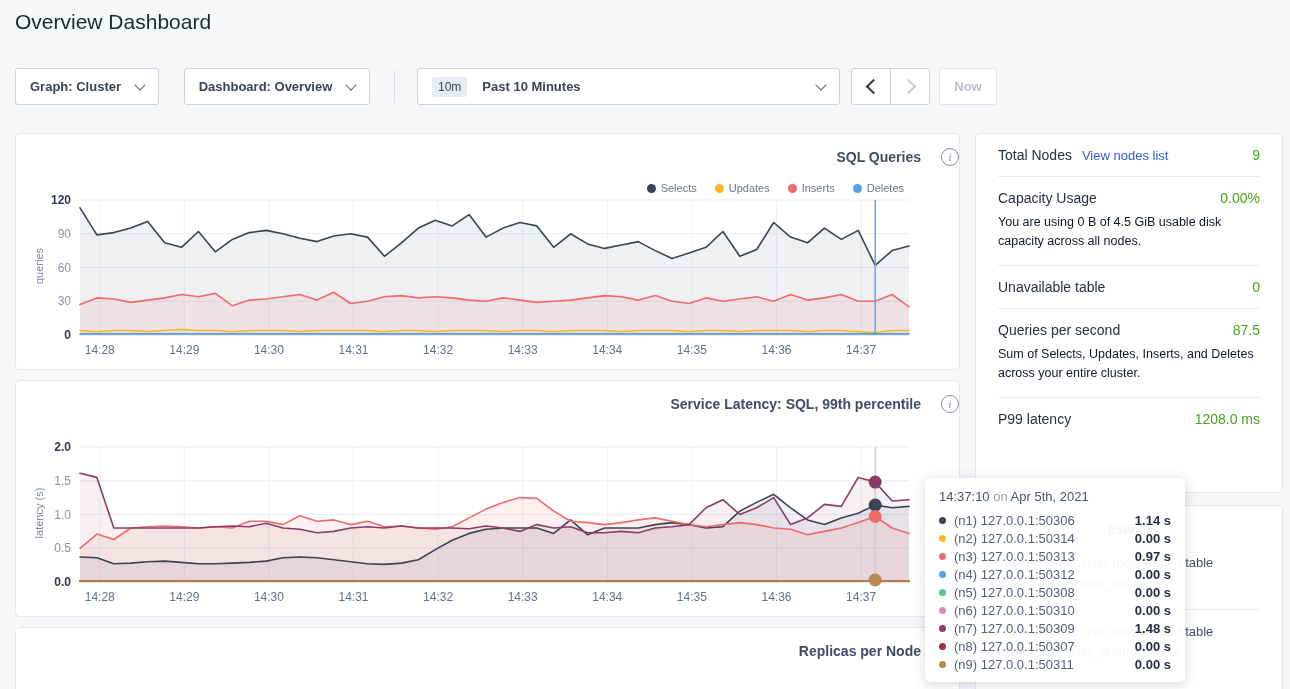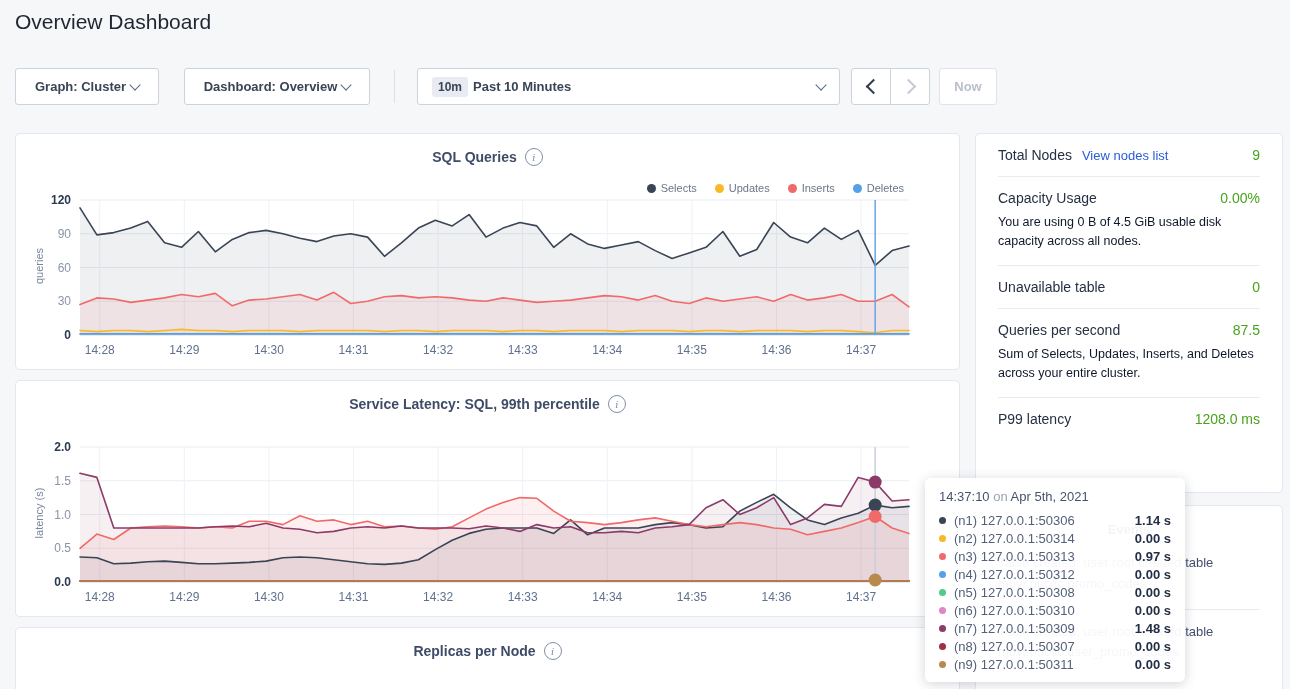--- a/index.html
+++ b/index.html
@@ -3,46 +3,46 @@
 <meta charset="utf-8">
 <style>
   html,body{margin:0;padding:0}
   body{width:1290px;height:689px;position:relative;overflow:hidden;background:#f6f7f9;
        font-family:"Liberation Sans",sans-serif;color:#394455;-webkit-font-smoothing:antialiased}
   h1{position:absolute;left:15px;top:10px;margin:0;font-size:21px;font-weight:500;color:#1f2632}
 
   
   .btn{position:absolute;height:37px;background:#fff;border:1px solid #cdd3dc;border-radius:3px;
        font-weight:bold;font-size:13px;color:#394455;display:flex;align-items:center;
-       justify-content:center;gap:5px;cursor:pointer;box-sizing:border-box;font-family:inherit}
+       justify-content:center;gap:15px;cursor:pointer;box-sizing:border-box;font-family:inherit}
   #graph-btn{left:15px;top:68px;width:144px}
   #dash-btn{left:184px;top:68px;width:186px}
   .vdiv{position:absolute;left:394px;top:70px;width:1px;height:33px;background:#dcdfe5}
   #time-sel{left:417px;top:68px;width:423px;justify-content:flex-start;padding:0 14px}
-  .badge{background:#e8ebf1;border-radius:3px;padding:3px 6px;font-size:12px;font-weight:bold;color:#394455}
+  .badge{background:#e8ebf1;border-radius:3px;padding:3px 6px;font-size:12px;font-weight:normal;color:#394455}
   #time-sel .chev{margin-left:auto}
   .chev{width:7px;height:7px;border-right:1.5px solid #5a6b85;border-bottom:1.5px solid #5a6b85;
         transform:rotate(45deg);margin-top:-4px;flex:none}
   #prev-btn{left:851px;top:68px;width:40px;border-radius:3px 0 0 3px}
   #next-btn{left:890px;top:68px;width:40px;border-radius:0 3px 3px 0}
   #now-btn{left:939px;top:68px;width:58px;color:#b9bfca;border-color:#e0e3e9;cursor:default}
   .arrow{width:9px;height:9px;border-right:2px solid #333c4d;border-bottom:2px solid #333c4d;display:inline-block}
   .arrow.left{transform:rotate(135deg);margin-left:4px}
   .arrow.right{transform:rotate(-45deg);margin-right:4px;border-color:#c6ccd6}
 
   
   .card{position:absolute;background:#fff;border:1px solid #e4e7ed;border-radius:5px;box-sizing:border-box}
   #sql-card{left:15px;top:133px;width:945px;height:237px}
   #lat-card{left:15px;top:380px;width:945px;height:237px}
   #rep-card{left:15px;top:627px;width:945px;height:120px}
   #summary-card{left:975px;top:133px;width:308px;height:360px}
   #events-card{left:975px;top:505px;width:308px;height:230px}
 
-  .chart-title{position:absolute;top:14px;left:0;right:0;display:flex;justify-content:center;
-               align-items:center;gap:8px;font-weight:bold;font-size:14px;color:#3f4c67}
+  .chart-title{position:absolute;top:14px;left:0;right:0;display:flex;justify-content:flex-end;
+               align-items:center;gap:20px;font-weight:bold;font-size:14px;color:#3f4c67}
   .info{width:16px;height:16px;border:1px solid #8290a6;border-radius:50%;color:#8290a6;font-size:10px;
         font-style:italic;font-family:"DejaVu Serif",serif;display:inline-flex;align-items:center;
         justify-content:center;font-weight:normal;flex:none;cursor:pointer}
   .legend{position:absolute;top:48px;right:55px;display:flex;gap:18px;font-size:11px;color:#6c7686}
   .legend-item{display:flex;align-items:center;gap:5px}
   .ldot{width:9px;height:9px;border-radius:50%}
   svg.chart{position:absolute;left:6px;top:52px}
   .ylab{position:absolute;left:-22px;top:126px;width:90px;text-align:center;transform:rotate(-90deg);
         font-size:11px;color:#7b879b}
 

